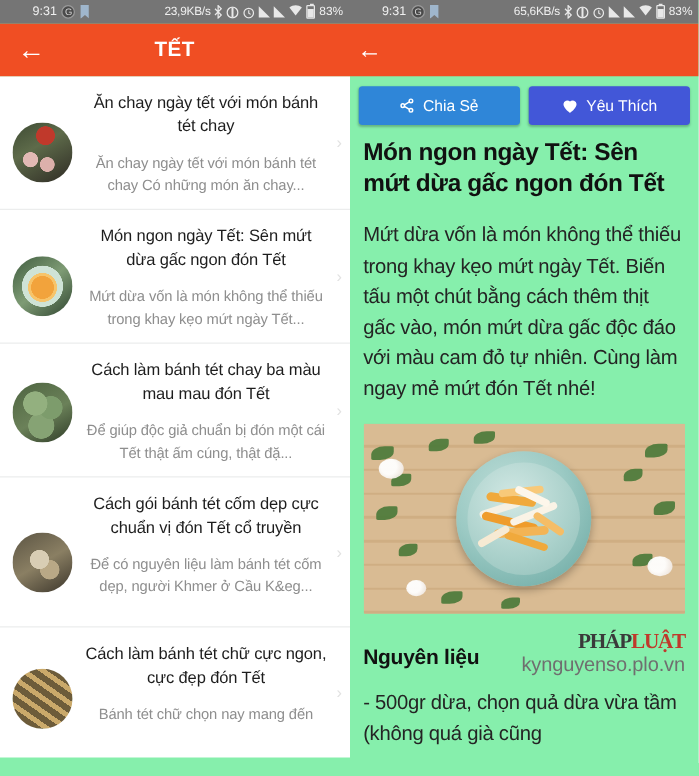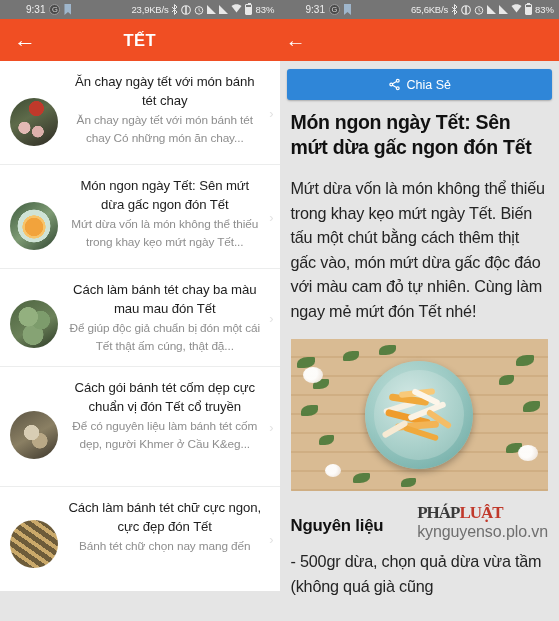--- a/index.html
+++ b/index.html
@@ -3,21 +3,21 @@
 <meta charset="utf-8">
 <style>
   * { margin:0; padding:0; box-sizing:border-box; }
   html,body { width:559px; height:621px; }
   body {
     font-family:"Liberation Sans", sans-serif;
     background:#ffffff;
     overflow:hidden;
   }
   .screen { display:flex; width:559px; height:621px; }
-  .pane { width:279.5px; height:621px; position:relative; overflow:hidden; background:#e5e5e5; }
+  .pane { width:279.5px; height:621px; position:relative; overflow:hidden; background:#86efac; }
 
   
   .statusbar {
     height:19px; background:#757575; color:#e9e9e9;
     display:flex; align-items:center; font-size:9.5px;
     padding:0 5px 0 0; position:relative;
   }
   .sb-left { display:flex; align-items:center; gap:4px; padding-left:26px; }
   .sb-time { font-size:10px; color:#f0f0f0; letter-spacing:0; }
   .sb-gbadge {
@@ -76,21 +76,21 @@
     margin-top:26px; margin-right:10px; margin-left:4px;
     background-size:cover; background-position:center;
     overflow:hidden; position:relative;
   }
   .li-body { flex:1 1 auto; padding-right:14px;text-align:center; }
   .li-title {
     font-size:13.2px; color:#1d1d1d; font-weight:400;
     line-height:19px; letter-spacing:-0.1px;
   }
   .li-sub {
-    font-size:11.8px; color:#8e8e8e; line-height:18px; margin-top:1px;
+    font-size:11.8px; color:#8e8e8e; line-height:18px; margin-top:11px;
     letter-spacing:-0.1px;
   }
   .li-chevron {
     position:absolute; right:6px; top:50%; transform:translateY(-50%);
     color:#e2e2e2; font-size:13px; line-height:1;
   }
 
   
   .actions { display:flex; gap:7px; padding:8px 7px 6px 7px; }
   .btn {
@@ -114,21 +114,21 @@
   }
   .art-figure {
     margin:16px 0 0 0; width:100%; height:152px;
     border-radius:1px; overflow:hidden; position:relative;
   }
   .art-section {
     display:flex; align-items:flex-start; margin-top:13px;
     justify-content:space-between;
   }
   .art-h2 { font-size:16.8px; font-weight:700; color:#111; letter-spacing:-0.2px; padding-top:6px;margin-top:6px; }
-  .watermark { line-height:1; }
+  .watermark { text-align:right; line-height:1; }
   .wm-logo {
     font-family:"Liberation Serif", serif; font-weight:700; font-size:17px;
     color:#3a3a3a; letter-spacing:-1px; position:relative; display:inline-block;
   }
   .wm-logo .red { color:#c0392b; }
   .wm-url { font-size:16px; color:#6f6f6f; margin-top:3px; letter-spacing:-0.1px; }
   .art-list { font-size:16.2px; color:#242424; line-height:24.5px; margin-top:9px; letter-spacing:-0.2px; }
 
   
   .food-photo { width:100%; height:100%; position:relative;
@@ -335,20 +335,28 @@
         <span>
           <svg width="13" height="13" viewBox="0 0 24 24" fill="none" stroke="#fff" stroke-width="2.2" stroke-linecap="round" stroke-linejoin="round">
             <circle cx="18" cy="5" r="2.6"></circle>
               <circle cx="6" cy="12" r="2.6"></circle>
               <circle cx="18" cy="19" r="2.6"></circle>
             <line x1="8.3" y1="10.8" x2="15.7" y2="6.4"></line>
               <line x1="8.3" y1="13.2" x2="15.7" y2="17.6"></line>
           </svg>
         </span>
         <span>Chia Sẻ</span>
+      </div>
+      <div class="btn btn-fav">
+        <span>
+          <svg width="14" height="13" viewBox="0 0 24 22" fill="#ffffff">
+            <path d="M12 21s-9-5.8-9-12.1A5.4 5.4 0 0 1 12 5.4 5.4 5.4 0 0 1 21 8.9C21 15.2 12 21 12 21z"></path>
+          </svg>
+        </span>
+        <span>Yêu Thích</span>
       </div>
     </div>
 
     <div class="article">
       <div class="art-title">Món ngon ngày Tết: Sên mứt dừa gấc ngon đón Tết</div>
       <div class="art-para">Mứt dừa vốn là món không thể thiếu trong khay kẹo mứt ngày Tết. Biến tấu một chút bằng cách thêm thịt gấc vào, món mứt dừa gấc độc đáo với màu cam đỏ tự nhiên. Cùng làm ngay mẻ mứt đón Tết nhé!</div>
 
       <div class="art-figure">
         <div class="food-photo">
           <div class="leaf" style="left:6px;  top:18px;  width:18px;height:11px;"></div>

